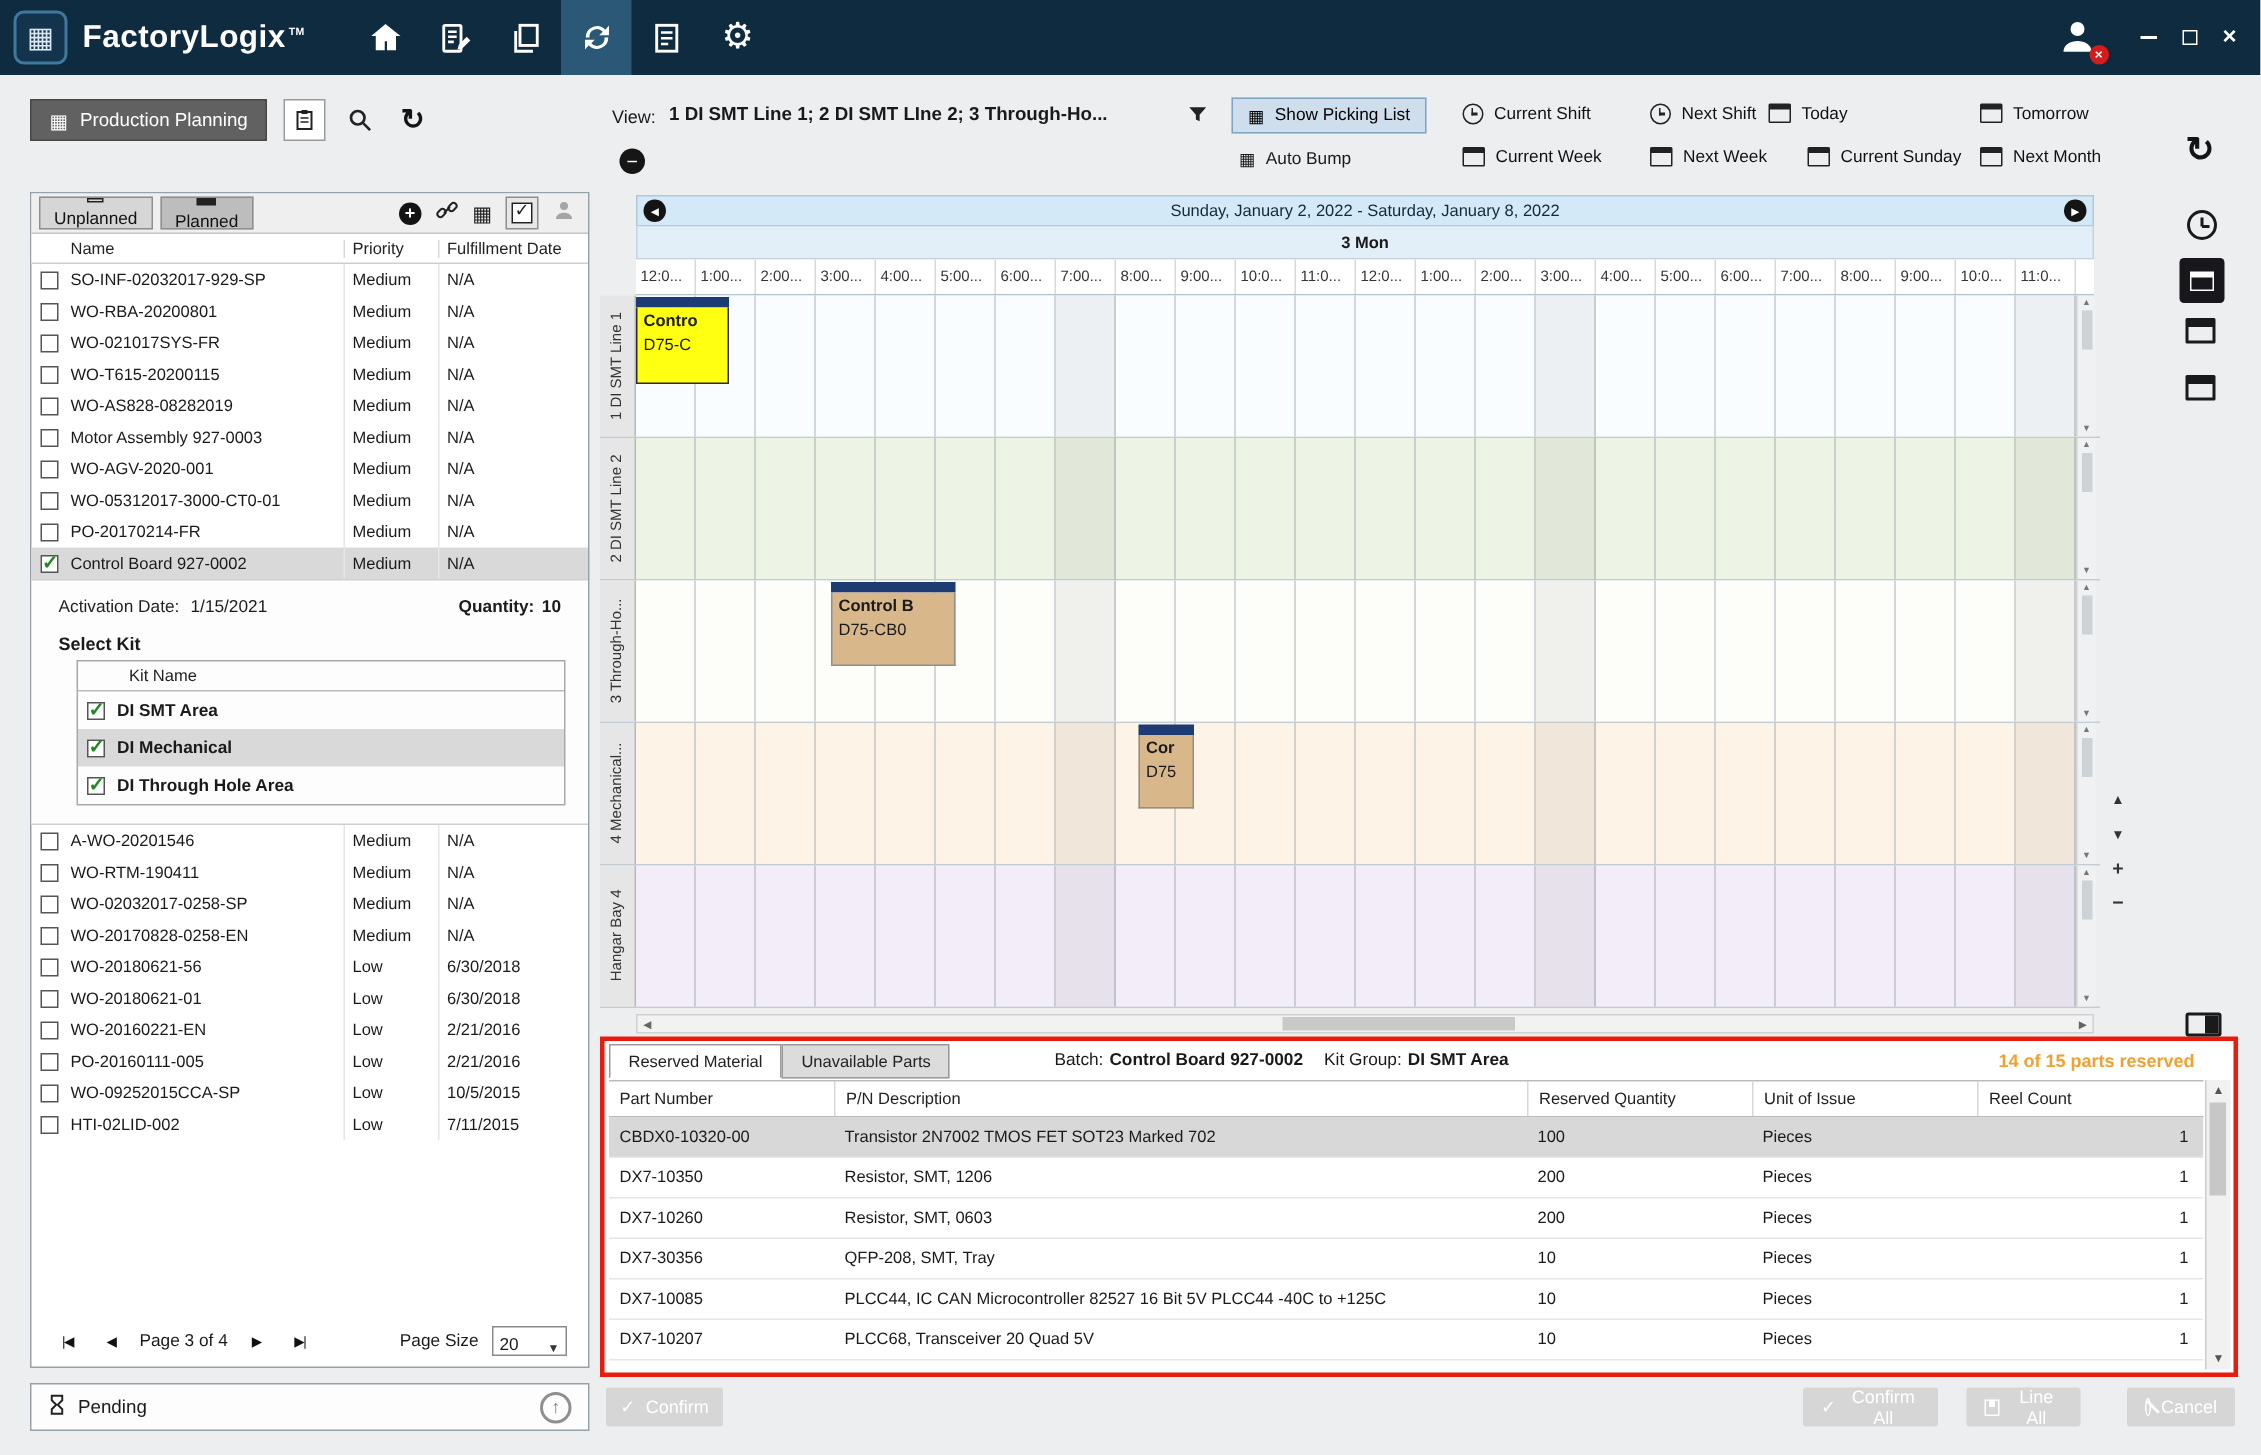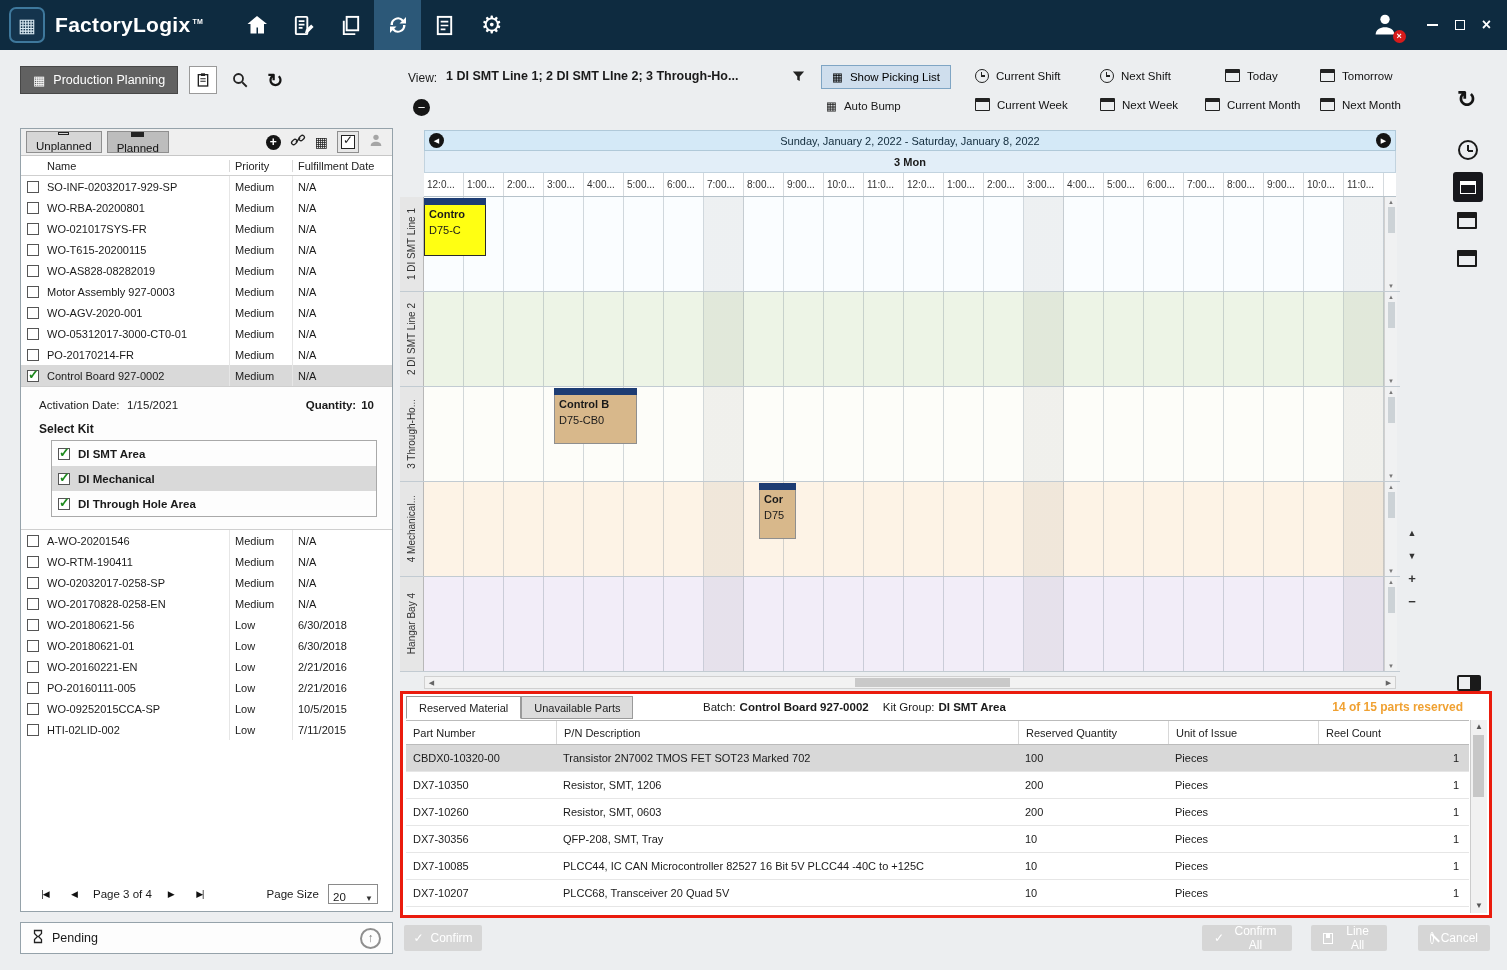--- a/index.html
+++ b/index.html
@@ -392,20 +392,21 @@
     <div class="detail-line">
       <span class="dl-label2">Activation Date:</span>
       <span class="dl-val">1/15/2021</span>
       <span class="qty-right">
         <span>Quantity:</span>
         <span>10</span>
       </span>
     </div>
     <div class="select-kit">Select Kit</div>
     <div class="kit-table">
+      <div class="kit-header">Kit Name</div>
       <div>
 
           <div class="kit-row">
             <span class="cb checked"></span>
             <span>DI SMT Area</span>
           </div>
 
           <div class="kit-row selected">
             <span class="cb checked"></span>
             <span>DI Mechanical</span>
@@ -536,39 +537,39 @@
   </span>
 
   <span class="navbtn" style="left:575px;top:11px;">
       <span class="ic-clock"></span>
       <span>Current Shift</span>
     </span>
   <span class="navbtn" style="left:700px;top:11px;">
       <span class="ic-clock"></span>
       <span>Next Shift</span>
     </span>
-  <span class="navbtn" style="left:825px;top:11px;">
+  <span class="navbtn" style="left:779px;top:11px;">
       <span class="ic-cal"></span>
       <span>Today</span>
     </span>
   <span class="navbtn" style="left:920px;top:11px;">
       <span class="ic-cal"></span>
       <span>Tomorrow</span>
     </span>
   <span class="navbtn" style="left:575px;top:40px;">
       <span class="ic-cal"></span>
       <span>Current Week</span>
     </span>
   <span class="navbtn" style="left:700px;top:40px;">
       <span class="ic-cal"></span>
       <span>Next Week</span>
     </span>
   <span class="navbtn" style="left:805px;top:40px;">
       <span class="ic-cal"></span>
-      <span>Current Month</span>
+      <span>Current Sunday</span>
     </span>
   <span class="navbtn" style="left:920px;top:40px;">
       <span class="ic-cal"></span>
       <span>Next Month</span>
     </span>
 </div>
 
 <div class="gantt">
   <div class="date-header">
     <span class="dh-arrow l">◀</span>

